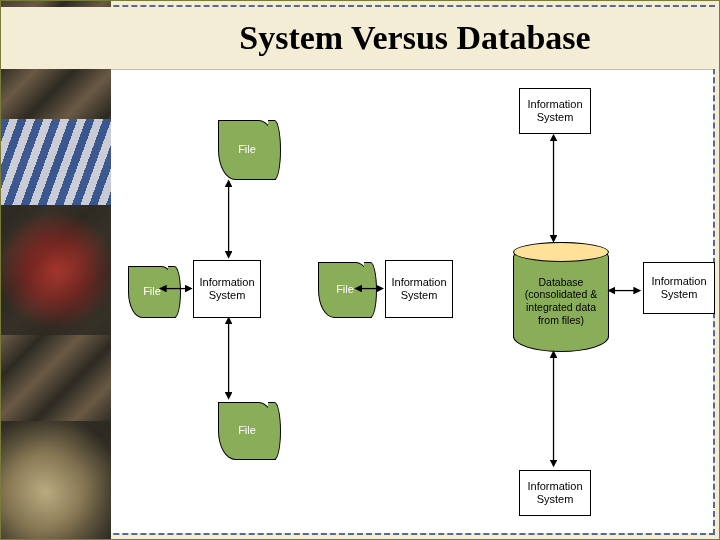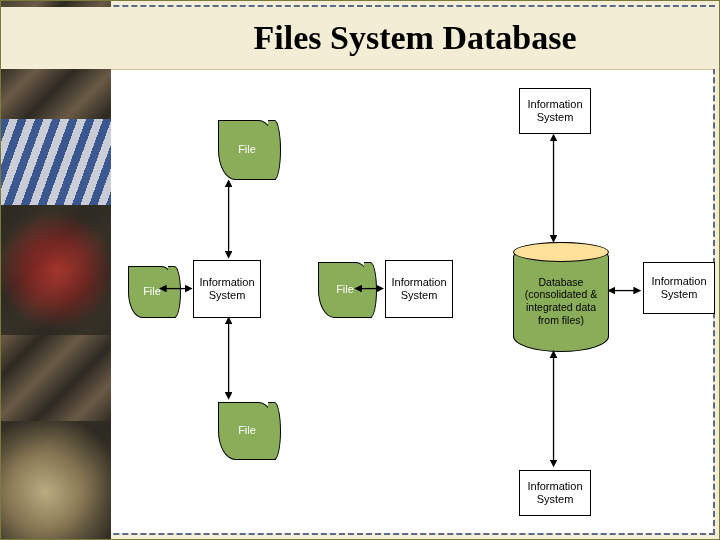--- a/index.html
+++ b/index.html
@@ -130,21 +130,21 @@
 
 <div class="slide">
   <div class="dash-border dash-outer"></div>
   <div class="dash-border dash-inner"></div>
 
   <div class="side-image">
     <div class="blue-stripe"></div>
   </div>
 
   <div class="title-bar">
-    <div class="title-text">Files System Database</div>
+    <div class="title-text">System Versus Database</div>
   </div>
 
   <div class="diagram">
 
     <div class="node file-shape" style="left:90px; top:50px; width:58px; height:60px;">
       <span>File</span>
     </div>
 
     <div class="node file-shape" style="left:0px; top:196px; width:48px; height:52px;">
       <span>File</span>

